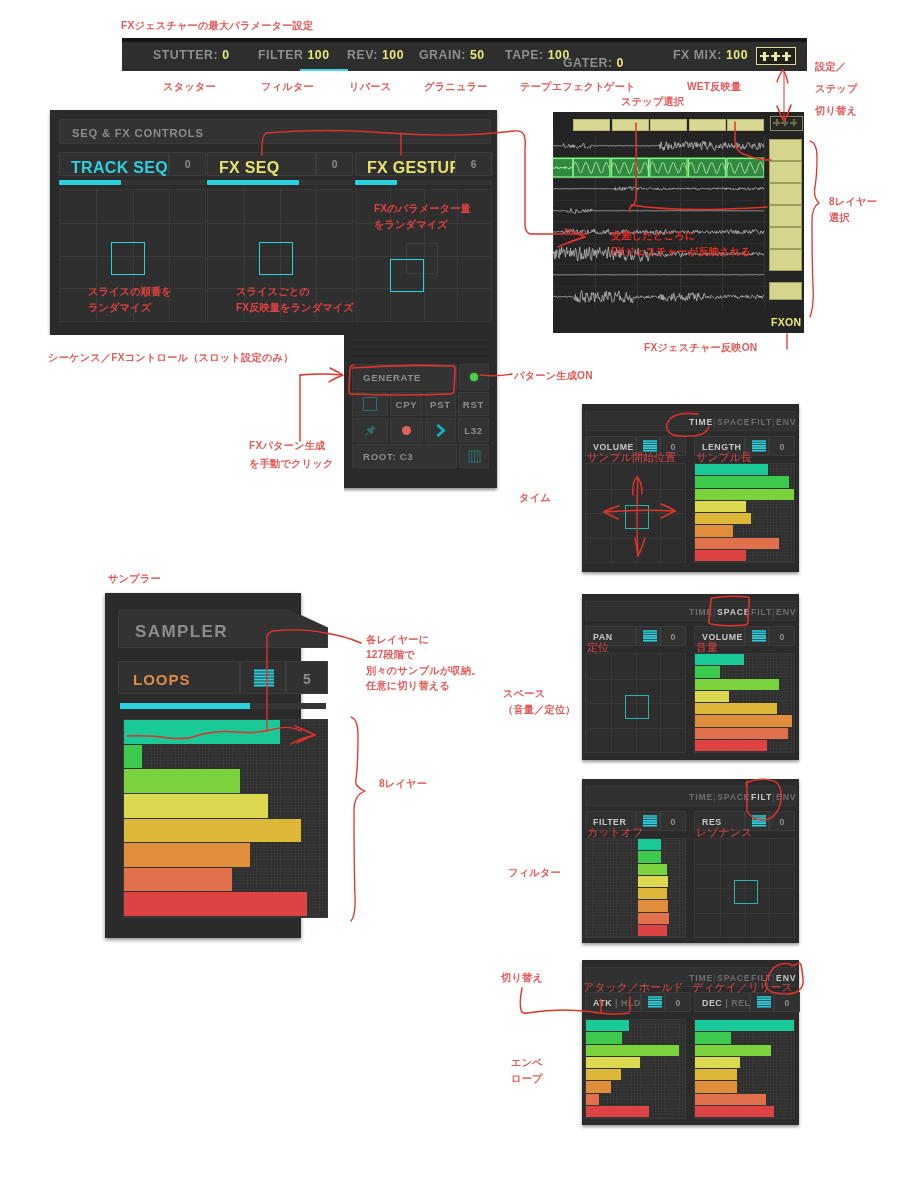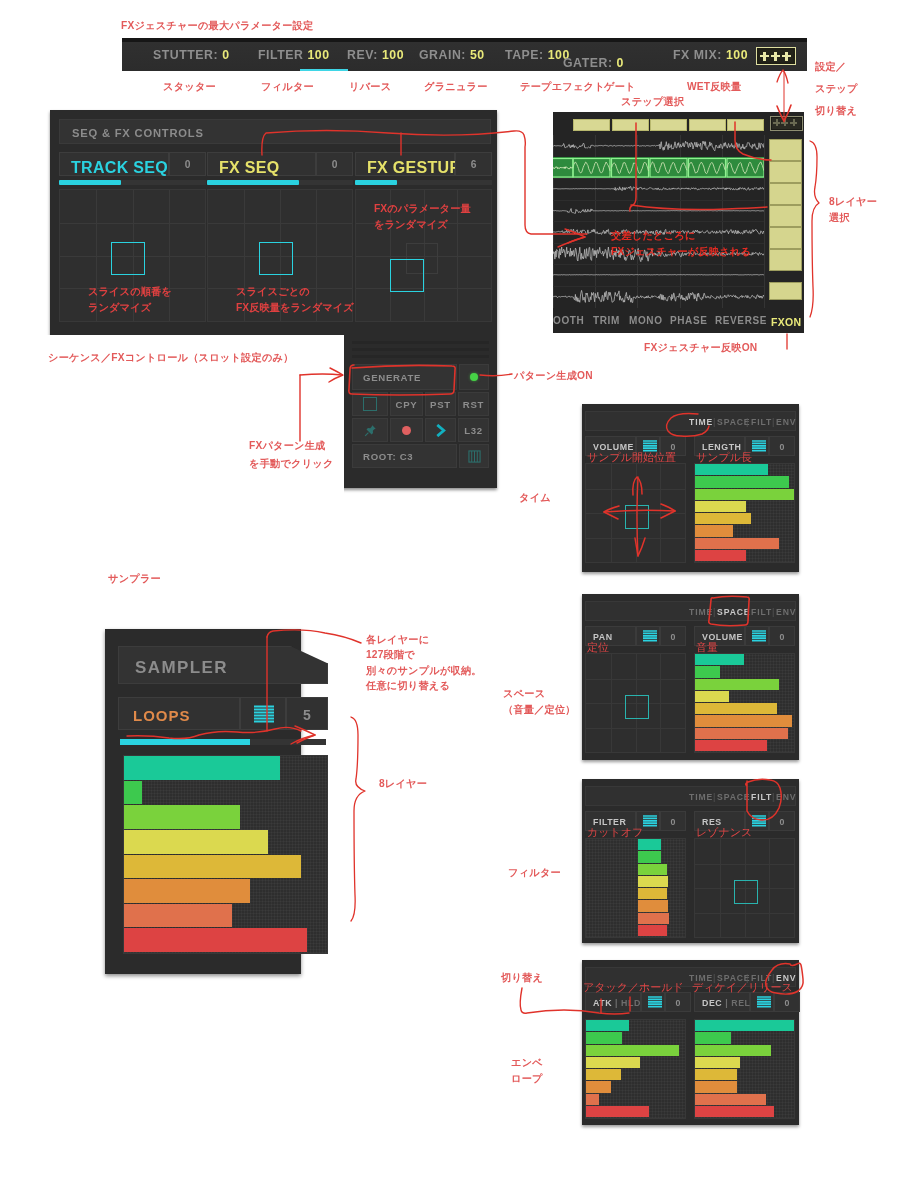--- a/index.html
+++ b/index.html
@@ -74,21 +74,21 @@
   #wavepanel .glv{position:absolute;top:23px;width:1px;height:173px;background:#343434;}
   #wavepanel .glh{position:absolute;left:0;width:211px;height:1px;background:#2d2d2d;}
   #wavepanel .botlabels{position:absolute;left:8px;top:196px;width:243px;height:25px;background:#242424;}
   #wavepanel .botlabels span{position:absolute;top:7px;font-size:10px;font-weight:bold;
         letter-spacing:0.6px;color:#8c8c8c;white-space:nowrap;}
   #wavepanel .fxon{position:absolute;left:218px;top:196px;width:33px;font-size:10.5px;font-weight:bold;
         letter-spacing:0.3px;color:#e9e97a;padding-top:8px;box-sizing:border-box;}
 
   
   #sampler{position:absolute;left:105px;top:593px;width:196px;height:345px;background:#2b2b2b;
-           box-shadow:0 2px 4px rgba(0,0,0,.45);margin-top:36px;}
+           box-shadow:0 2px 4px rgba(0,0,0,.45);}
   #sampler .shdr{position:absolute;left:13px;top:17px;width:210px;height:38px;background:#333;
            border:1px solid #3c3c3c;box-sizing:border-box;
            clip-path:polygon(0 0,82% 0,100% 46%,100% 100%,0 100%);}
   #sampler .shdr span{position:absolute;left:16px;top:11px;font-size:17px;font-weight:bold;
            letter-spacing:1.4px;color:#8c8c8c;}
   #sampler .srow{position:absolute;left:13px;top:68px;width:210px;height:33px;}
   #sampler .srow .bx{position:absolute;top:0;height:33px;background:#313131;border:1px solid #3d3d3d;
            box-sizing:border-box;}
   #sampler .srow .nm{position:absolute;left:14px;top:9px;font-size:15px;font-weight:bold;
            letter-spacing:1px;color:#e08a4a;}
@@ -289,27 +289,20 @@
   </div>
 
 <div class="abs" style="left:0;top:335px;width:344px;height:175px;background:#fff;"></div>
 
 <div id="wavepanel">
   <div id="wstep">
     <i style="left:2px"></i>
     <i style="left:10px"></i>
     <i style="left:19px"></i>
   </div>
-  <div class="botlabels">
-      <span style="left: -8px;">OOTH</span>
-      <span style="left: 32px;">TRIM</span>
-      <span style="left: 68px;">MONO</span>
-      <span style="left: 109px;">PHASE</span>
-      <span style="left: 154px;">REVERSE</span>
-    </div>
   <div class="fxon">FXON</div>
 <div class="glv" style="left: 0px;"></div>
     <div class="glv" style="left: 42px;"></div>
     <div class="glv" style="left: 84px;"></div>
     <div class="glv" style="left: 127px;"></div>
     <div class="glv" style="left: 169px;"></div>
     <div class="glv" style="left: 211px;"></div>
     <div class="stepbox" style="left: 20px; width: 37px;"></div>
     <div class="stepbox" style="left: 59px; width: 37px;"></div>
     <div class="stepbox" style="left: 97px; width: 37px;"></div>

